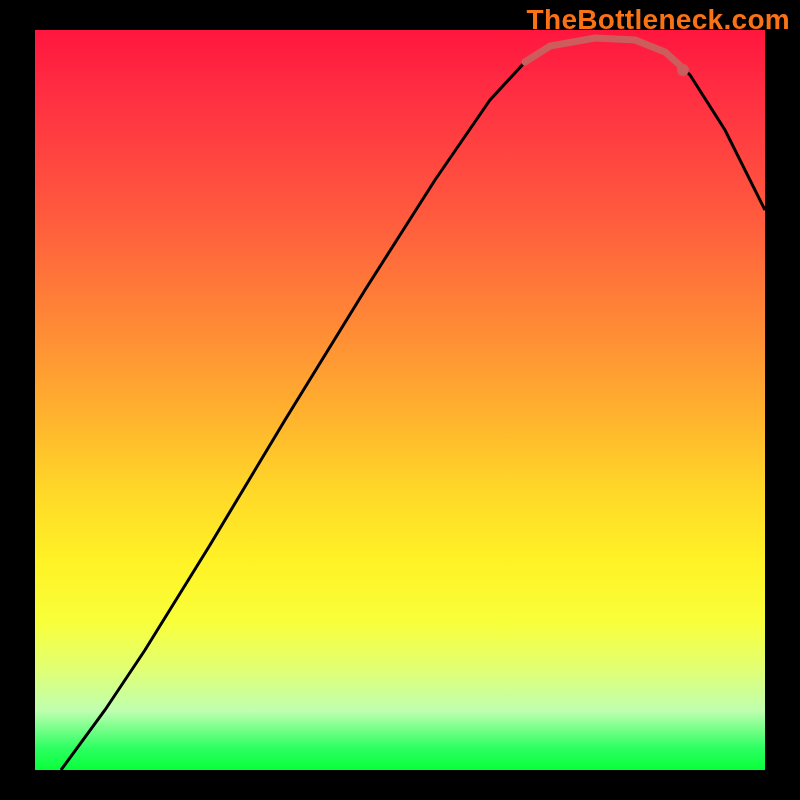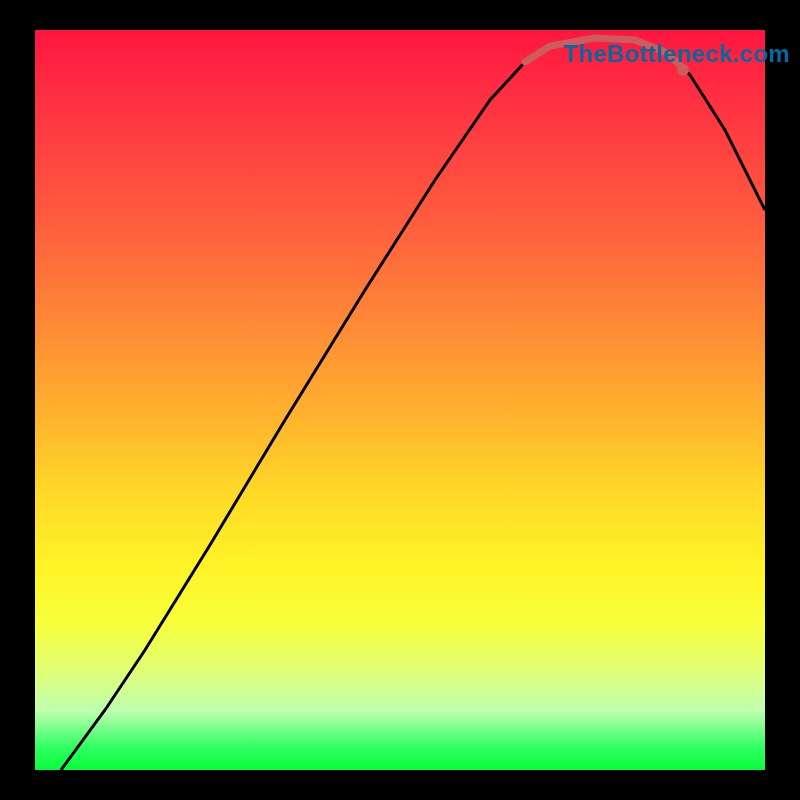--- a/index.html
+++ b/index.html
@@ -14,26 +14,25 @@
   .frame {
     position: relative;
     width: 800px;
     height: 800px;
     background: #000;
   }
   .attribution {
     position: absolute;
     top: 4px;
     right: 10px;
-    color: #0369a1;
-    font-size: 24px;
+    color: #f97316;
+    font-size: 28px;
     font-weight: 600;
     letter-spacing: 0.3px;
     z-index: 10;
-    margin-top: 36px;
   }
   .plot {
     position: absolute;
     left: 35px;
     top: 30px;
     width: 730px;
     height: 740px;
     overflow: hidden;
   }
   .gradient {

